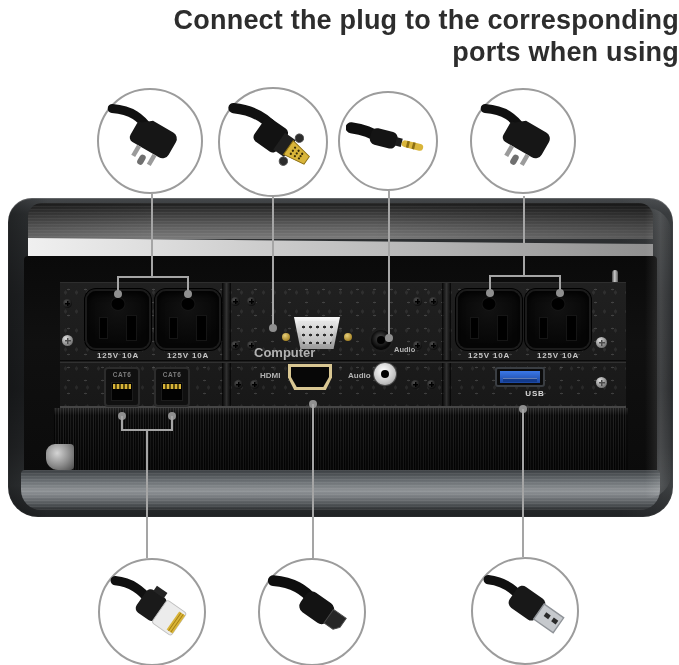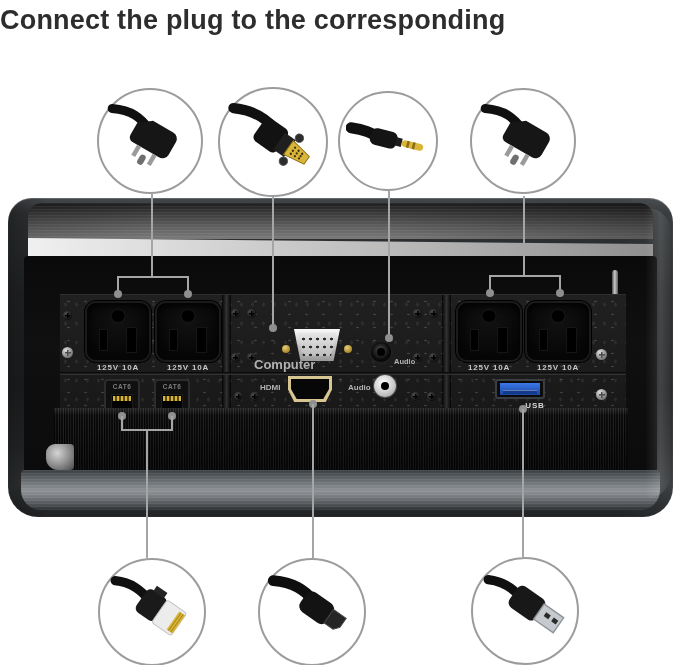--- a/index.html
+++ b/index.html
@@ -2,21 +2,21 @@
 <html><head>
 <meta charset="utf-8">
 <style>
   html,body { margin:0; padding:0; background:#fff; }
   .page {
     position:relative; width:679px; height:665px; background:#ffffff;
     overflow:hidden; font-family:"Liberation Sans", sans-serif;
   }
   
   .title {
-    position:absolute; left:0; top:5px; width:679px; text-align:left;
+    position:absolute; left:0; top:5px; width:679px; text-align:right;
     font-size:27px; font-weight:bold; color:#2d2d2d; line-height:1.18; letter-spacing:0.2px;
   }
   .title span { display:block; }
 
   
   .co {
     position:absolute; box-sizing:border-box; background:#fff;
     border:2px solid #9c9c9c; border-radius:50%; z-index:6;
     display:flex; align-items:center; justify-content:center;
   }
@@ -66,21 +66,20 @@
 
   
   .panel {
     left:52px; top:84px; width:566px; height:126px;
     border-top:1px solid #2e2e2e; border-bottom:2px solid #454545;
     background:
       radial-gradient(rgba(255,255,255,0.16) 1px, transparent 1.4px),
       radial-gradient(rgba(255,255,255,0.07) 1px, transparent 1.4px),
       linear-gradient(180deg,#202020,#181818);
     background-size:17px 13px, 11px 19px, 100% 100%;
-    margin-top:12px;
   }
   .col-div { top:0; bottom:0; width:9px;
     background:linear-gradient(90deg, rgba(0,0,0,0.85), rgba(70,70,70,0.5) 50%, rgba(0,0,0,0.85)); }
   .row-div { left:0; right:0; top:77px; height:3px;
     background:linear-gradient(180deg,#000, #3a3a3a); }
 
   
   .outlet {
     width:62px; height:57px; border-radius:9px;
     background: radial-gradient(circle at 50% 32%, #121212, #060606 72%);
@@ -179,20 +178,21 @@
       linear-gradient(180deg, #3a3e41 0%, #6d7276 30%, #8e9295 52%, #7b7f83 65%, #4a4e51 88%, #2b2d2f 100%);
   }
 </style>
 </head>
 <body>
 
 <div class="page">
 
   <div class="title">
     <span>Connect the plug to the corresponding</span>
+    <span>ports when using</span>
   </div>
 
   <div class="co" style="left:97px;top:88px;width:106px;height:106px">
     <svg viewBox="0 0 100 100">
       <path d="M8 14 C30 16 40 24 50 38" stroke="#101010" stroke-width="10" fill="none" stroke-linecap="round"></path>
       <g transform="rotate(30 55 55)">
         <path d="M40 32 h26 a8 8 0 0 1 8 8 v16 a8 8 0 0 1 -8 8 h-34 a6 6 0 0 1 -6 -6 v-14 a4 4 0 0 1 4 -4 z" fill="#161616"></path>
         <rect x="38" y="64" width="5" height="13" fill="#9b9b9b"></rect>
         <rect x="58" y="64" width="5" height="13" fill="#9b9b9b"></rect>
         <rect x="47" y="70" width="7" height="12" rx="3.5" fill="#6f6f6f"></rect>

